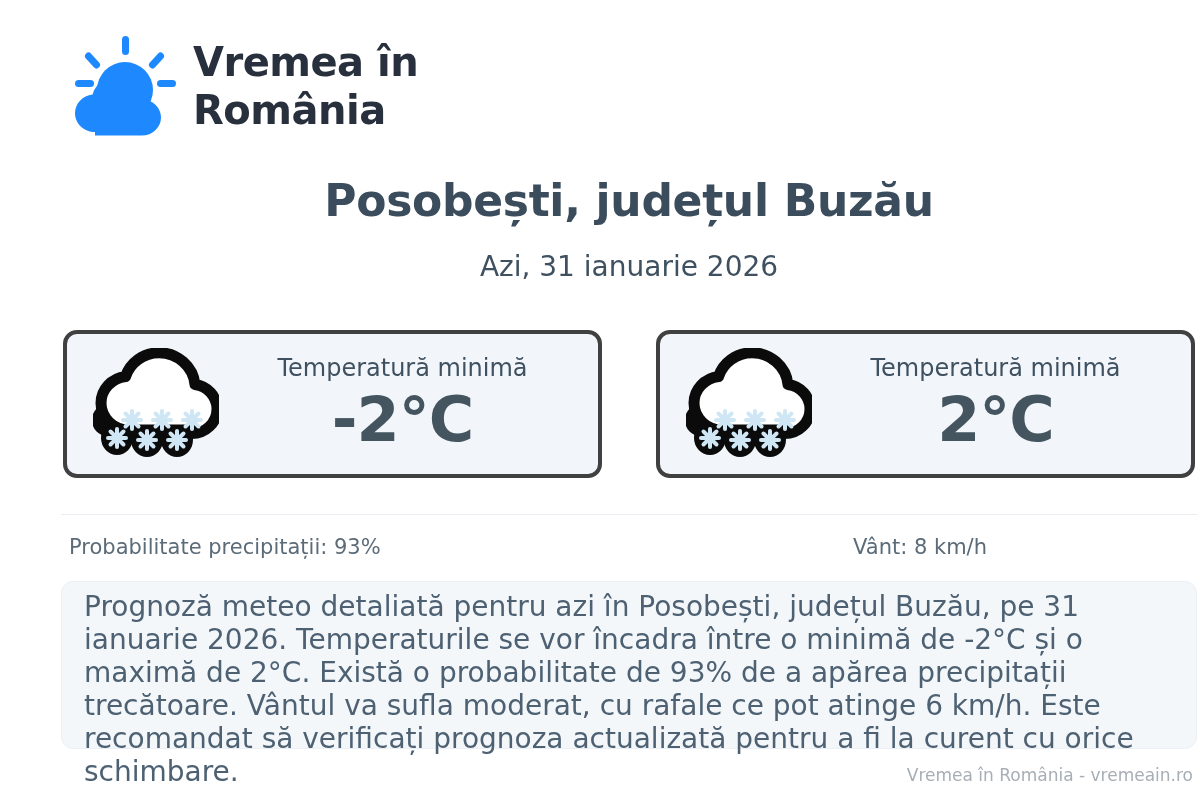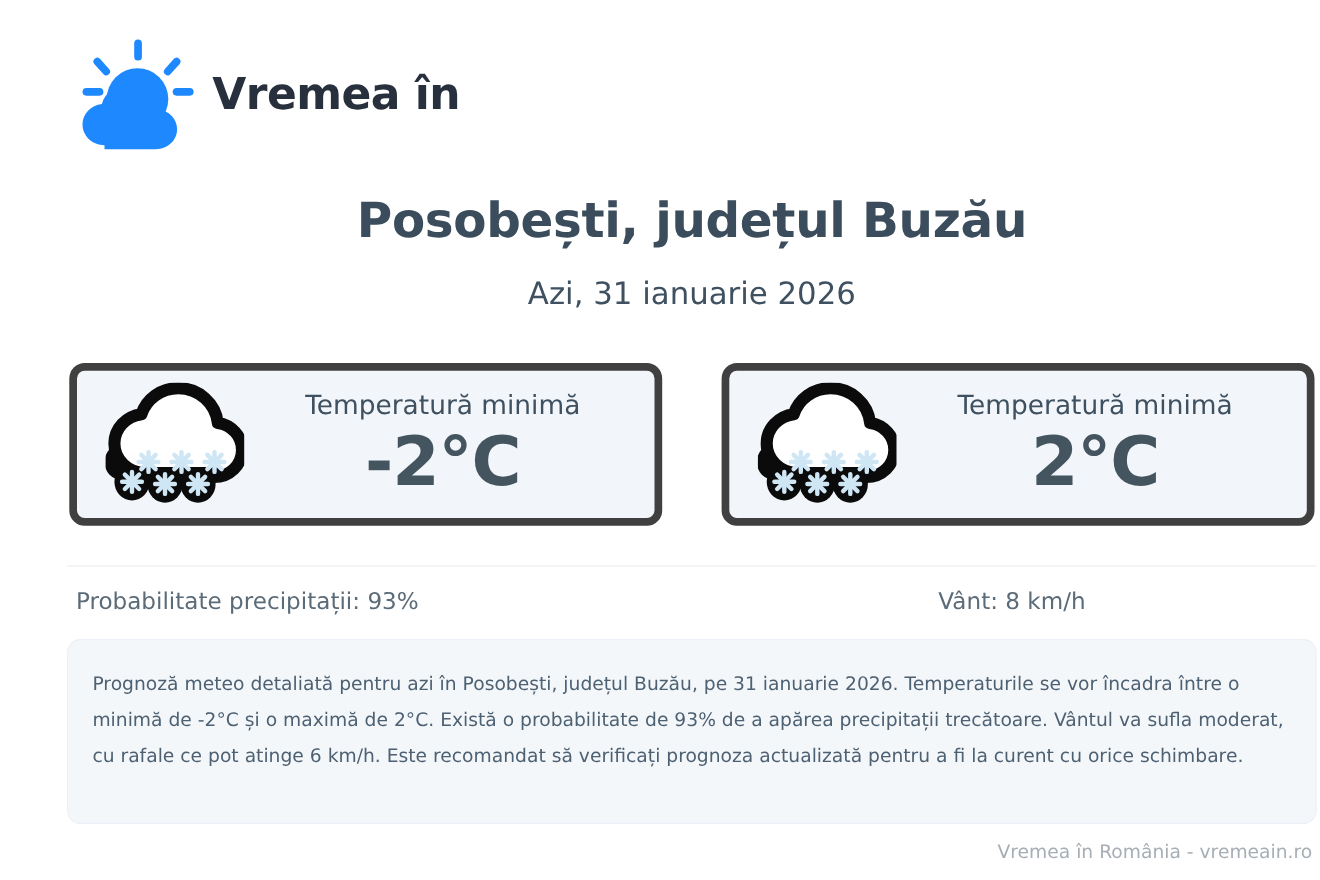--- a/index.html
+++ b/index.html
@@ -77,21 +77,21 @@
     display: flex;
     gap: 54px;
     margin-top: 46px;
     padding: 0 2px;
   }
 
   .card {
     flex: 1 1 0;
     height: 148px;
     background: #f2f6fb;
-    border: 7px solid #404040;
+    border: 4px solid #404040;
     border-radius: 14px;
     display: flex;
     align-items: center;
     padding: 0 26px;
     gap: 14px;
   }
 
   .card-icon {
     width: 126px;
     height: 112px;
@@ -146,22 +146,22 @@
   .stat.center { text-align: center; }
   .stat.right  { text-align: right; padding-right: 8px; }
   .bullet { padding: 0 10px; color: #5b6b78; }
 
   
   .description {
     margin-top: 20px;
     background: #f4f7fa;
     border: 1px solid #eaf0f5;
     border-radius: 12px;
-    padding: 24px 22px 24px 22px;
-    font-size: 17px;
+    padding: 8px 22px 24px 22px;
+    font-size: 28px;
     line-height: 33px;
     color: #4d6173;
     height: 168px;
   }
 
   
   .footer {
     position: absolute;
     right: 36px;
     bottom: 14px;
@@ -183,21 +183,21 @@
         <rect x="24" y="17" width="7" height="19" rx="3.5" transform="rotate(-42 27.5 26.5)"></rect>
         <rect x="88" y="17" width="7" height="19" rx="3.5" transform="rotate(42 91.5 26.5)"></rect>
         <rect x="10" y="46" width="19" height="7" rx="3.5"></rect>
         <rect x="92" y="46" width="19" height="7" rx="3.5"></rect>
 
         <circle cx="60" cy="56" r="28"></circle>
 
         <path d="M30 98c-11 0-20-8.4-20-18.8 0-9.6 7.6-17.6 17.6-18.7C30.4 50 40.6 42.6 52.4 42.6c13.8 0 25.2 10 26.9 22.9 9.4 1.1 16.7 8.7 16.7 18 0 10-8.6 18.1-19.2 18.1H30z"></path>
       </g>
     </svg>
-    <div class="brand-title"><span>Vremea în</span><br></div>
+    <div class="brand-title"><span>Vremea în</span><br><span>România</span></div>
   </div>
 
   <h1 class="page-title">Posobești, județul Buzău</h1>
   <div class="page-subtitle">Azi, 31 ianuarie 2026</div>
 
   <div class="cards">
 
     <div class="card">
       <svg class="card-icon" viewBox="0 0 126 112">
 

